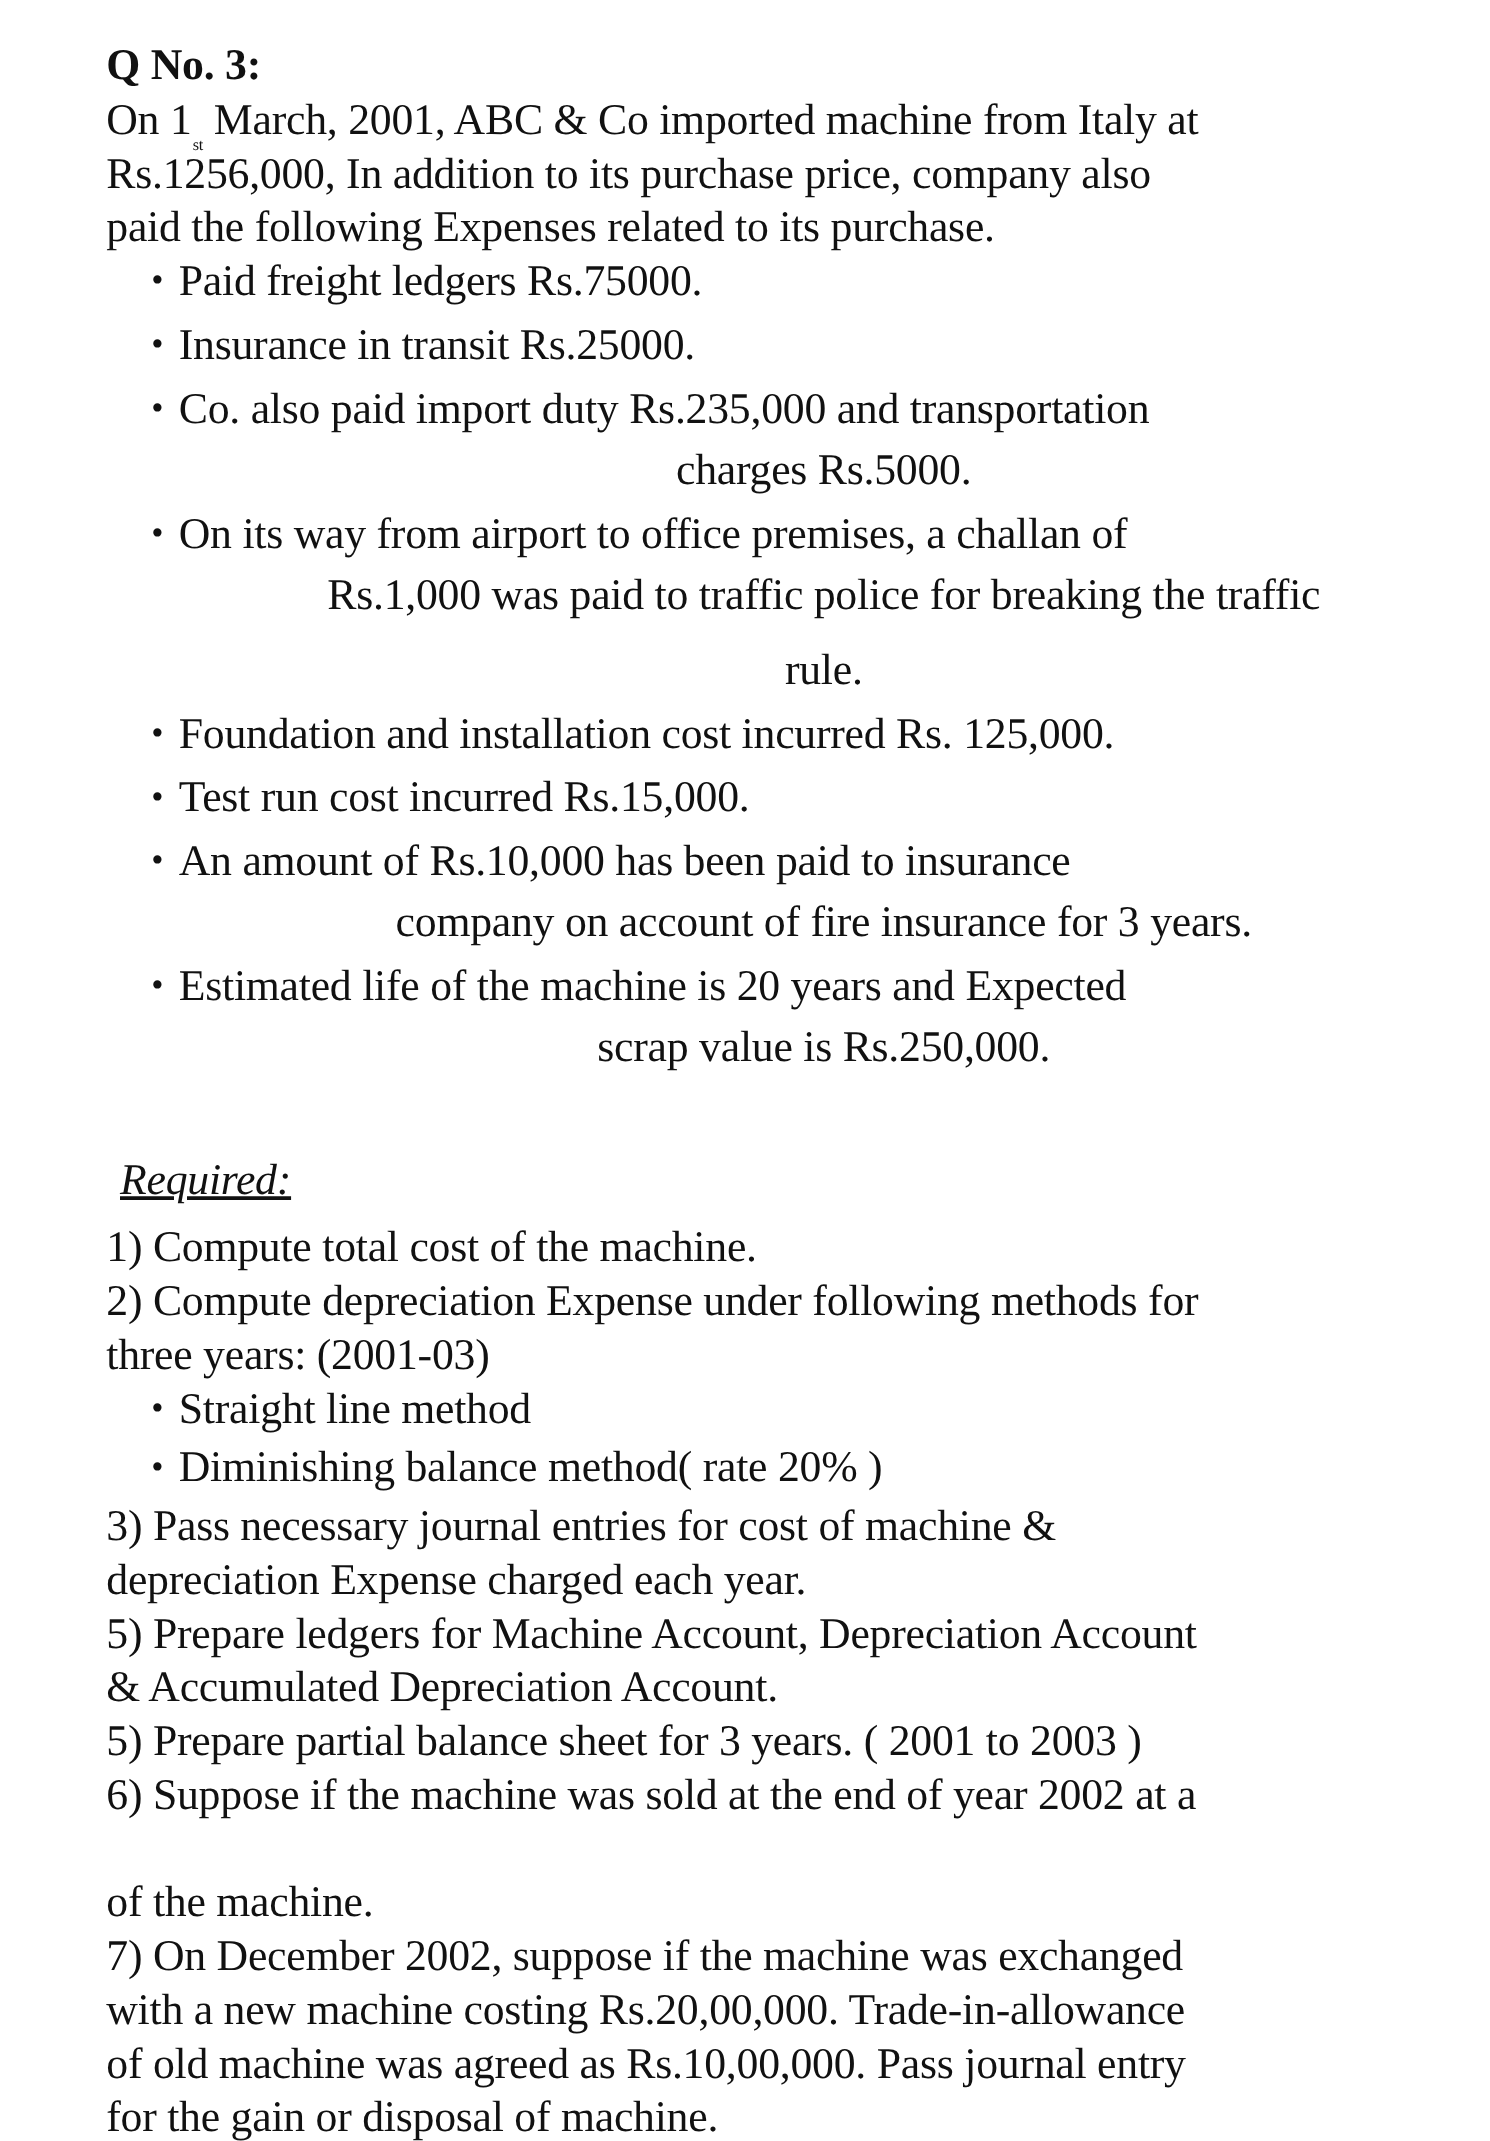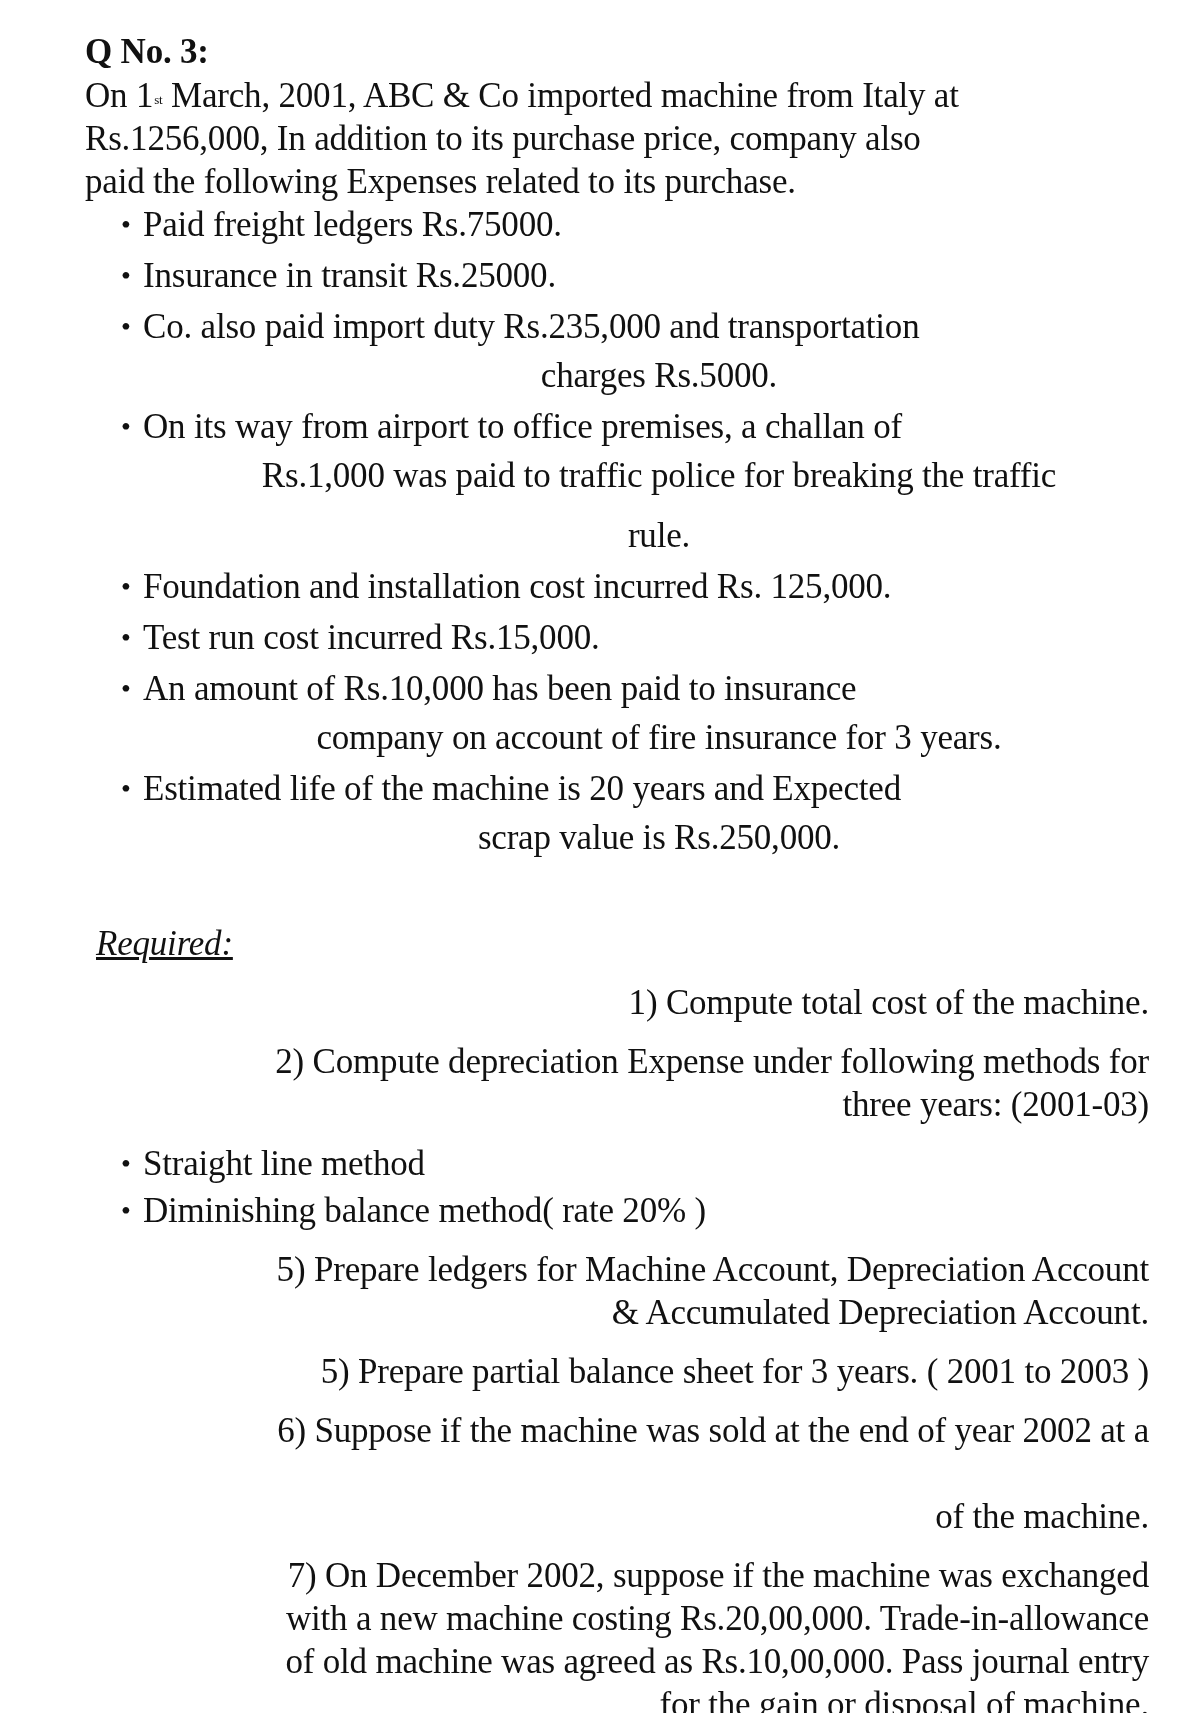--- a/index.html
+++ b/index.html
@@ -30,21 +30,21 @@
       line-height: 44px;
       margin: 0;
     }
     .para {
       margin: 0;
     }
     sup.ord {
       font-size: 13px;
       vertical-align: top;
       position: relative;
-      top: 4px;
+      top: 20px;
       margin-left: 1px;
     }
     ul.given {
       list-style: none;
       margin: 0;
       padding: 0 0 0 36px;
     }
     ul.given li {
       position: relative;
       padding-left: 22px;
@@ -80,22 +80,21 @@
       padding-left: 22px;
       margin-bottom: 4px;
     }
     ul.methods li .bullet {
       position: absolute;
       left: 0;
       top: 0;
       font-size: 28px;
     }
     .req-item {
-      margin: 16px;
-      text-align: right;
+      margin: 0;
     }
   </style>
 </head>
 <body>
 
 <div class="page">
 
   <p class="q-title">Q No.  3:</p>
 
   <p class="para">
@@ -159,20 +158,24 @@
     <li>
       <span class="bullet">•</span>
       <span>Straight line method</span>
     </li>
     <li>
       <span class="bullet">•</span>
       <span>Diminishing balance method( rate 20% )</span>
     </li>
   </ul>
 
+  <p class="req-item">
+    <span>3) Pass necessary journal entries for cost of machine &amp;</span><br>
+    <span>depreciation Expense charged each year.</span>
+  </p>
 
   <p class="req-item">
     <span>5) Prepare ledgers for Machine Account, Depreciation Account</span><br>
     <span>&amp; Accumulated Depreciation Account.</span>
   </p>
 
   <p class="req-item">5) Prepare partial balance sheet for 3 years. ( 2001 to 2003 )</p>
 
   <p class="req-item">
     <span>6) Suppose if the machine was sold at the end of year 2002 at a</span><br>

